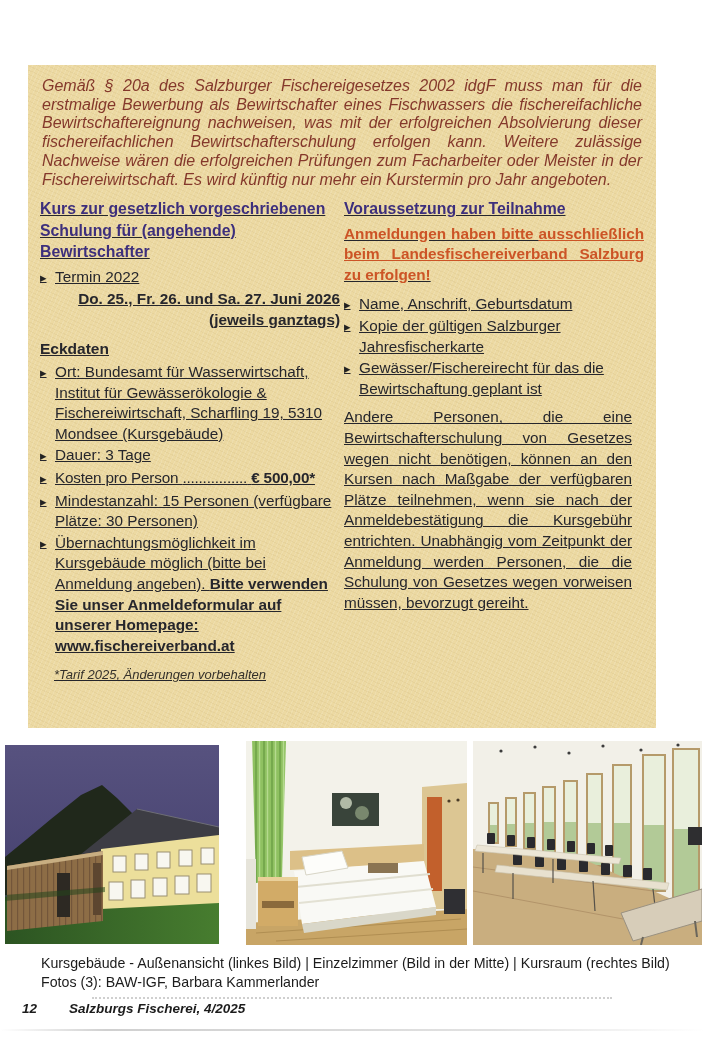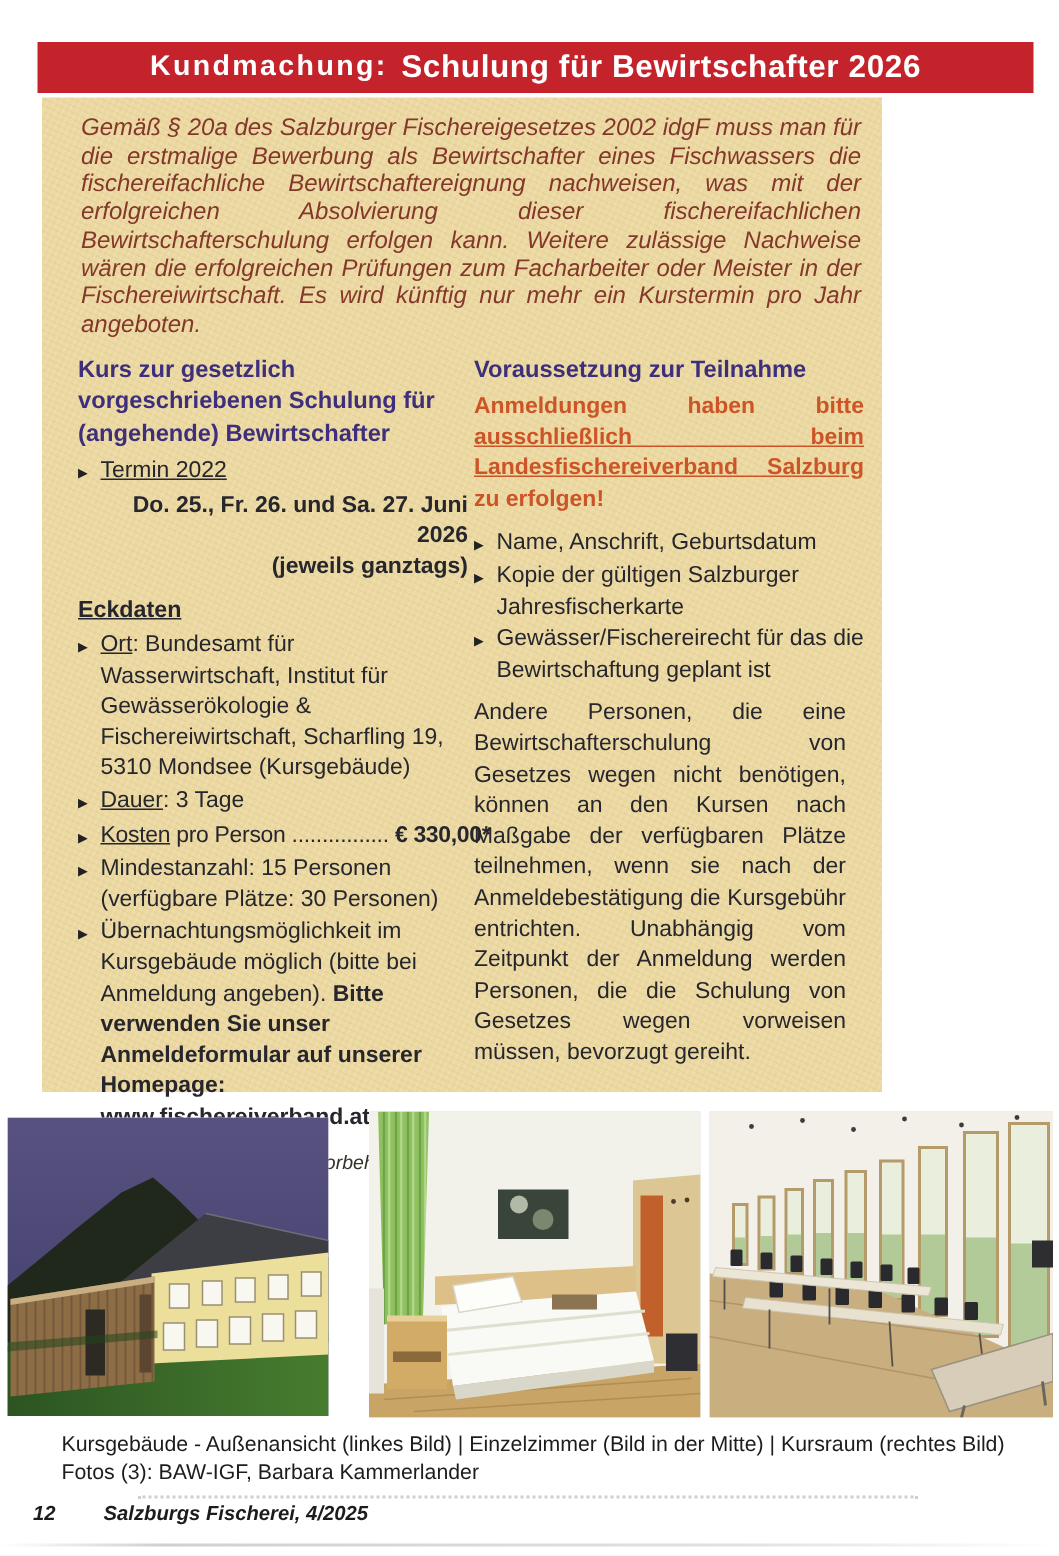--- a/index.html
+++ b/index.html
@@ -7,28 +7,28 @@
         font-family:"Liberation Sans",sans-serif;color:#26262c;}
 
   
   .titlebar{position:absolute;left:25px;top:28px;width:664px;height:34px;background:#c5232b;
             display:flex;align-items:center;justify-content:center;gap:9px;
             color:#fff;font-weight:700;}
   .t-pre{font-size:19px;letter-spacing:1.6px;}
   .t-main{font-size:21px;letter-spacing:.4px;}
 
   
-  .box{position:absolute;left:28px;top:65px;width:560px;height:663px;box-sizing:border-box;
-       padding:11px 12px 8px 24px;background:#ecd9a2;
+  .box{position:absolute;left:28px;top:65px;width:628px;height:663px;box-sizing:border-box;
+       padding:11px 12px 8px 12px;background:#ecd9a2;
        background-image:
          repeating-linear-gradient(115deg, rgba(255,255,255,.12) 0 1px, rgba(255,255,255,0) 1px 4px),
          repeating-linear-gradient(25deg, rgba(150,120,55,.07) 0 1px, rgba(0,0,0,0) 1px 4px);}
   .intro{margin:1px 2px 9px 2px;font-style:italic;color:#84382b;font-size:16px;
          line-height:18.7px;text-align:justify;}
-  .cols{display:flex;gap:4px;}
+  .cols{display:flex;gap:4px;text-decoration:underline;}
   .col{flex:1;min-width:0;font-size:15.3px;line-height:20.6px;}
 
   .h-ind{margin:0 0 4px 0;color:#3d2f7c;font-weight:700;font-size:15.8px;line-height:21.5px;}
   .bullet{display:flex;margin:1px 0;}
   .arrow{flex:0 0 15px;font-size:8.5px;line-height:20.6px;padding-top:1px;color:#222;}
   .btext{flex:1;min-width:0;}
   .ul{text-decoration:underline;}
   .b{font-weight:700;}
   .indent{margin:0 0 0 15px;font-weight:700;text-align:right;}
   .eck{margin:8px 0 3px 0;font-weight:700;text-decoration:underline;font-size:15.5px;color:#26262c;}
@@ -59,24 +59,20 @@
                  border-top:2px dotted rgba(130,130,130,.38);}
   .artifact-line{position:absolute;left:0;top:1029px;width:706px;height:2px;
                  background:linear-gradient(90deg, rgba(130,130,130,0), rgba(120,120,120,.35) 15%,
                             rgba(120,120,120,.22) 70%, rgba(130,130,130,0));}
 </style>
 </head>
 <body>
 
 <div class="page">
 
-  <div class="titlebar">
-    <span class="t-pre">Kundmachung:</span>
-    <span class="t-main">Schulung für Bewirtschafter 2026</span>
-  </div>
 
   <div class="box">
     <p class="intro">Gemäß § 20a des Salzburger Fischereigesetzes 2002 idgF muss man für die erstmalige Bewerbung als Bewirtschafter eines Fischwassers die fischereifachliche Bewirtschaftereignung nachweisen, was mit der erfolgreichen Absolvierung dieser fischereifachlichen Bewirtschafterschulung erfolgen kann. Weitere zulässige Nachweise wären die erfolgreichen Prüfungen zum Facharbeiter oder Meister in der Fischereiwirtschaft. Es wird künftig nur mehr ein Kurstermin pro Jahr angeboten.</p>
 
     <div class="cols">
 
       <div class="col">
         <h3 class="h-ind">Kurs zur gesetzlich vorgeschriebenen Schulung für (angehende) Bewirtschafter</h3>
 
         <div class="bullet">
@@ -93,21 +89,21 @@
           <span class="btext"><span class="ul">Ort</span><span>: Bundesamt für Wasserwirtschaft, Institut für Gewässerökologie &amp; Fischereiwirtschaft, Scharfling 19, 5310 Mondsee (Kursgebäude)</span></span>
         </div>
 
         <div class="bullet">
           <span class="arrow">▶</span>
           <span class="btext"><span class="ul">Dauer</span><span>: 3 Tage</span></span>
         </div>
 
         <div class="bullet">
           <span class="arrow">▶</span>
-          <span class="btext kosten"><span class="ul">Kosten</span><span> pro Person </span><span>................</span> <span class="b">€ 330,00*</span></span>
+          <span class="btext kosten"><span class="ul">Kosten</span><span> pro Person </span><span>................</span> <span class="b">€ 500,00*</span></span>
         </div>
 
         <div class="bullet">
           <span class="arrow">▶</span>
           <span class="btext">Mindestanzahl: 15 Personen (verfügbare Plätze: 30 Personen)</span>
         </div>
 
         <div class="bullet">
           <span class="arrow">▶</span>
           <span class="btext"><span>Übernachtungsmöglichkeit im Kursgebäude möglich (bitte bei Anmeldung angeben). </span><span class="b">Bitte verwenden Sie unser Anmeldeformular auf unserer Homepage: www.fischereiverband.at</span></span>

